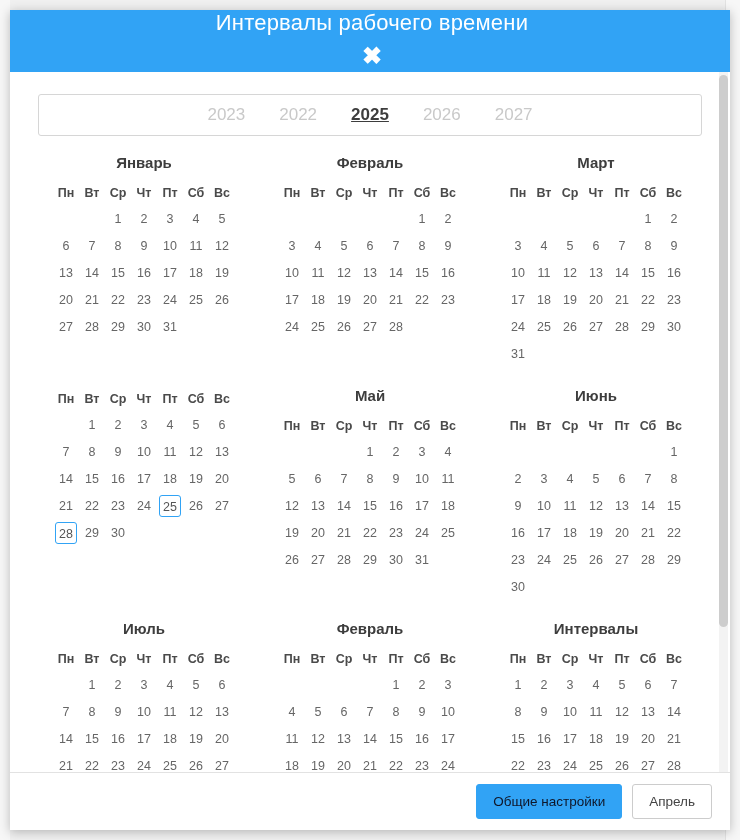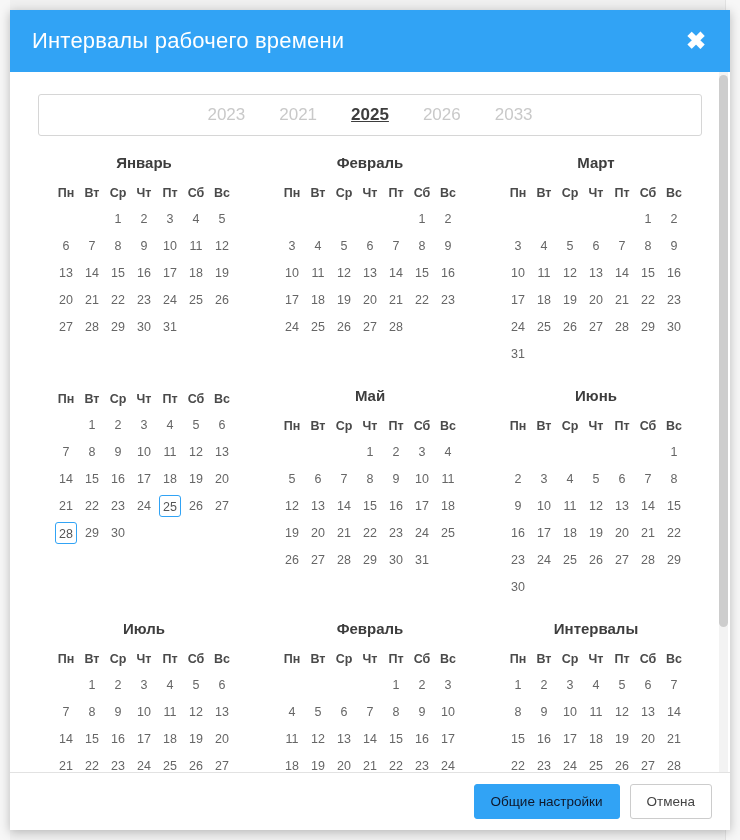--- a/index.html
+++ b/index.html
@@ -48,20 +48,21 @@
   .modal-header {
     height: 62px;
     min-height: 62px;
     background: #31a3f5;
     color: #ffffff;
     display: flex;
     align-items: center;
     justify-content: space-between;
     padding: 0 18px 0 22px;
     box-sizing: border-box;
+    flex-direction: column;
   }
   .modal-title {
     font-size: 22px;
     font-weight: normal;
     letter-spacing: 0.2px;
   }
   .close-btn {
     font-size: 24px;
     line-height: 1;
     cursor: pointer;
@@ -218,24 +219,24 @@
     <div class="modal-header">
       <div class="modal-title">Интервалы рабочего времени</div>
       <div class="close-btn">✖</div>
     </div>
 
     <div class="modal-body">
       <div class="scroll-area">
 
         <div class="year-bar">
             <div class="year">2023</div>
-            <div class="year">2021</div>
+            <div class="year">2022</div>
             <div class="year active">2025</div>
             <div class="year">2026</div>
-            <div class="year">2033</div>
+            <div class="year">2027</div>
           </div>
 
         <div class="months-grid">
             <div class="month">
               <div class="month-name">Январь</div>
               <table class="cal">
                 <thead>
                   <tr>
                     <th>Пн</th>
                     <th>Вт</th>
@@ -792,17 +793,17 @@
           </div>
 
       </div>
       <div class="scrollbar-track">
         <div class="scrollbar-thumb"></div>
       </div>
     </div>
 
     <div class="modal-footer">
       <button class="btn btn-primary">Общие настройки</button>
-      <button class="btn btn-default">Отмена</button>
+      <button class="btn btn-default">Апрель</button>
     </div>
 
   </div>
 </div>
 
 </body></html>

